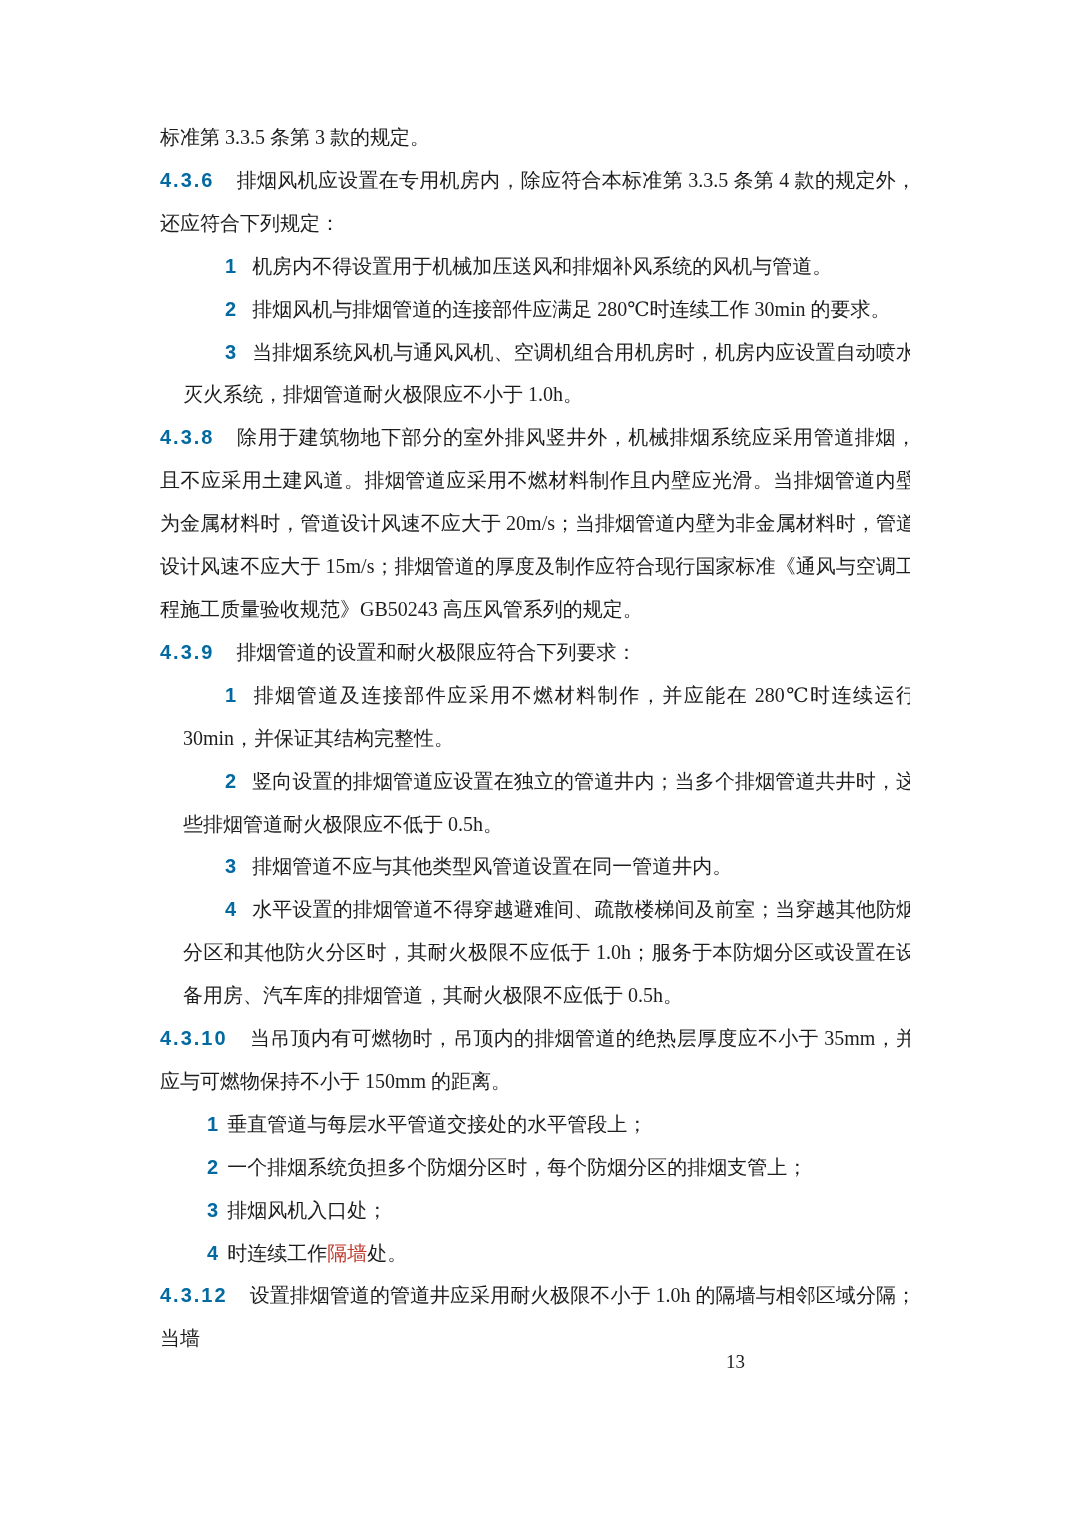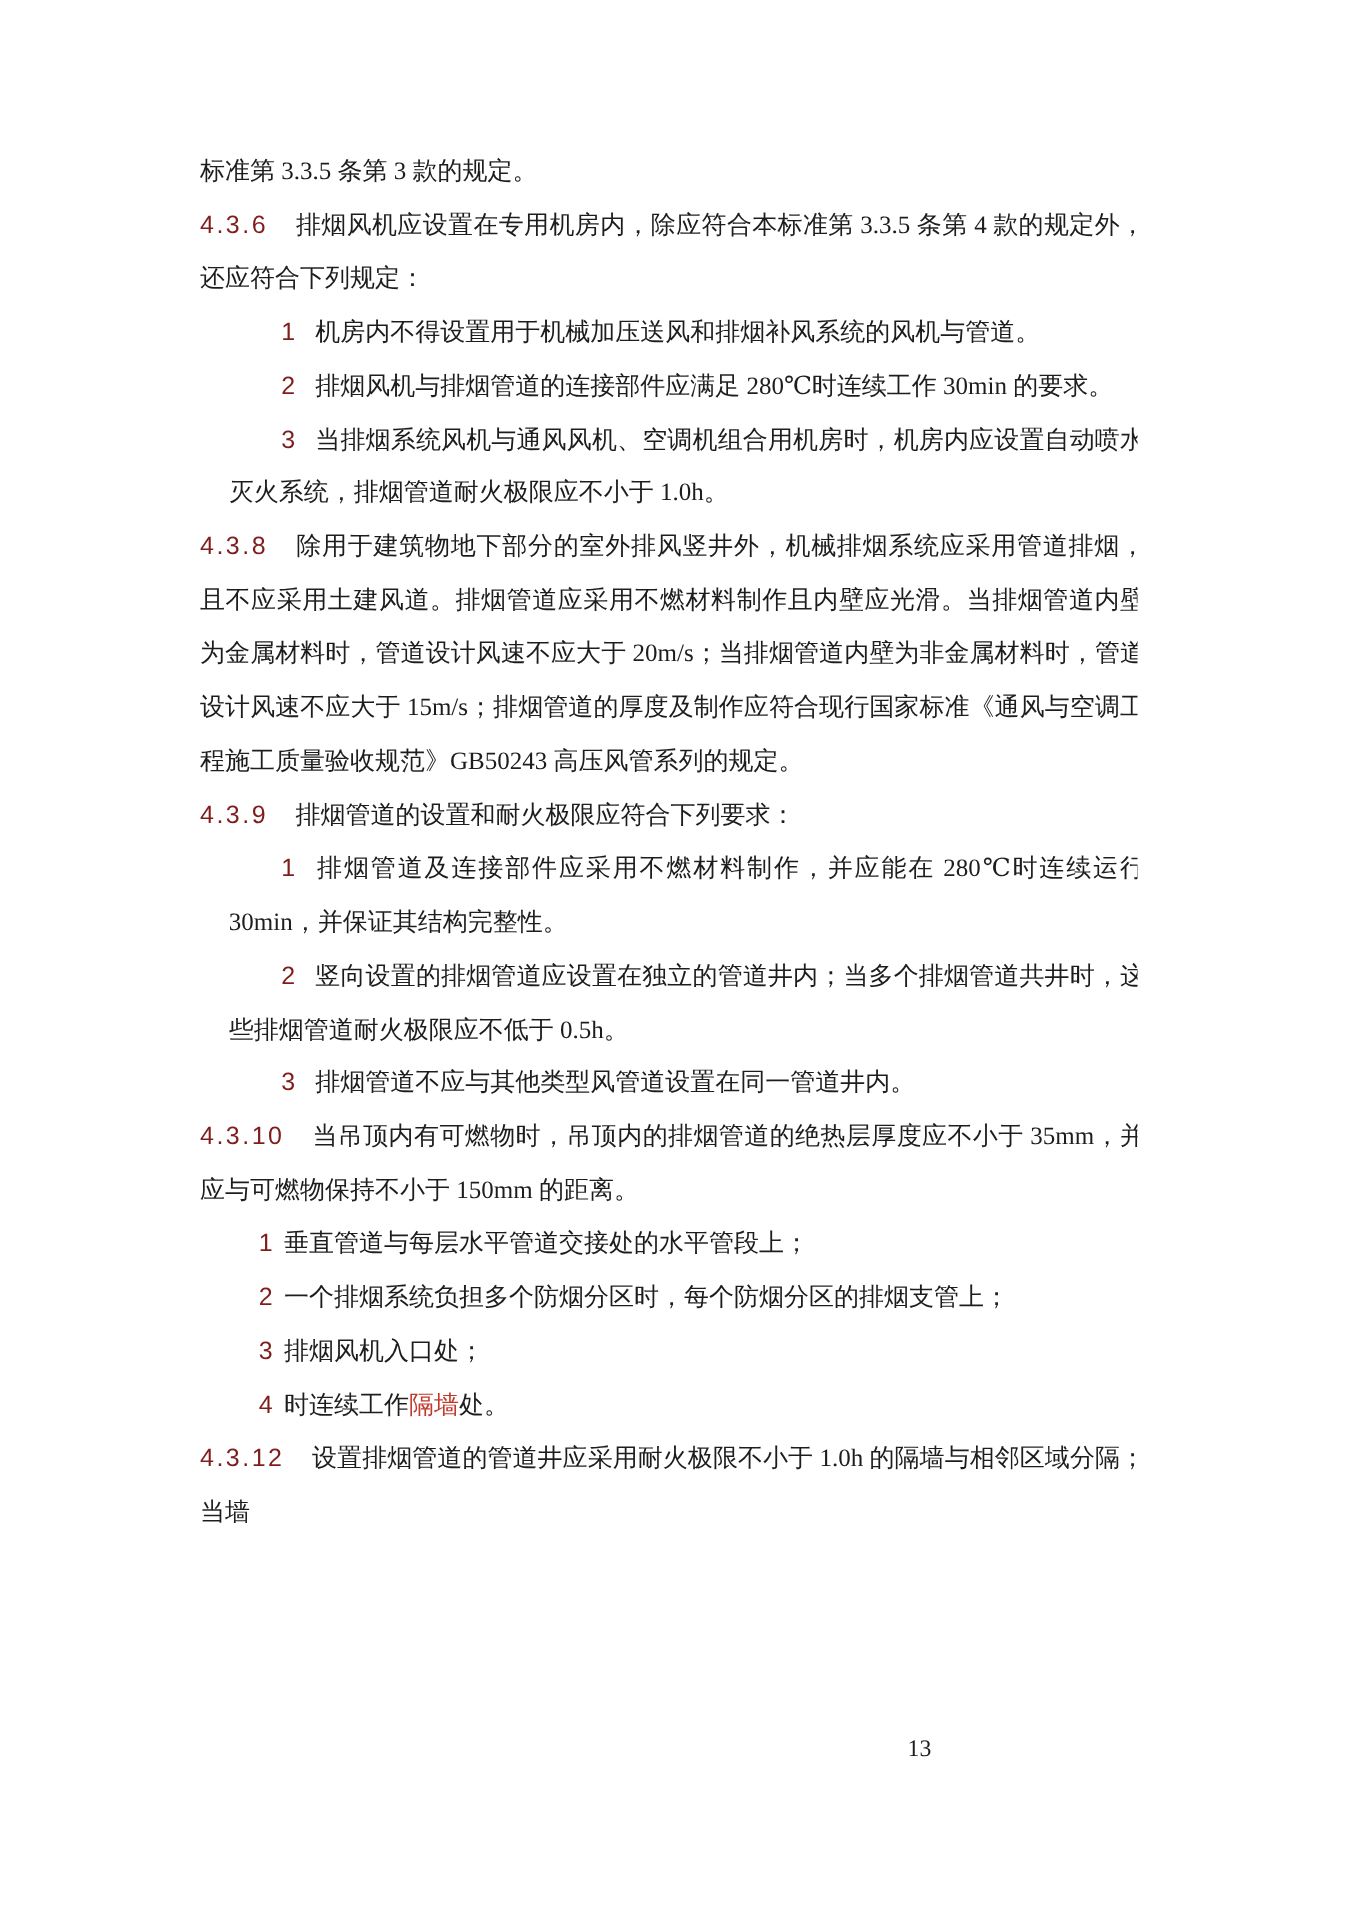--- a/index.html
+++ b/index.html
@@ -25,32 +25,32 @@
     width: 756px;
   }
   .para {
     font-size: 20px;
     line-height: 42.9px;
     text-align: justify;
     color: var(--ink);
   }
   .para .num {
     font-family: "Liberation Sans", "DejaVu Sans", sans-serif;
-    font-weight: 400;
-    color: #7f1d1d;
+    font-weight: 700;
+    color: #0369a1;
   }
   .para.section .num { letter-spacing: 2px; margin-right: 22px; }
   .para.item  { text-indent: 42px; margin-left: 23px; }
   .para.item  .num { margin-right: 16px; }
   .para.item2 { text-indent: 47px; }
   .para.item2 .num { margin-right: 9px; }
   .run-red { color: var(--red); }
   .page-number {
     position: absolute;
-    top: 1386px;
+    top: 1348px;
     right: 165px;
     font-size: 19px;
     line-height: 28px;
     color: var(--ink);
     margin-left: 18px;
   }
 </style>
 </head>
 <body>
 
@@ -59,20 +59,21 @@
       <div class="para body"><span class="run">标准第 3.3.5 条第 3 款的规定。</span></div>
       <div class="para section"><span class="num">4.3.6</span><span class="run">排烟风机应设置在专用机房内，除应符合本标准第 3.3.5 条第 4 款的规定外，还应符合下列规定：</span></div>
       <div class="para item"><span class="num">1</span><span class="run">机房内不得设置用于机械加压送风和排烟补风系统的风机与管道。</span></div>
       <div class="para item"><span class="num">2</span><span class="run">排烟风机与排烟管道的连接部件应满足 280℃时连续工作 30min 的要求。</span></div>
       <div class="para item"><span class="num">3</span><span class="run">当排烟系统风机与通风风机、空调机组合用机房时，机房内应设置自动喷水灭火系统，排烟管道耐火极限应不小于 1.0h。</span></div>
       <div class="para section"><span class="num">4.3.8</span><span class="run">除用于建筑物地下部分的室外排风竖井外，机械排烟系统应采用管道排烟，且不应采用土建风道。排烟管道应采用不燃材料制作且内壁应光滑。当排烟管道内壁为金属材料时，管道设计风速不应大于 20m/s；当排烟管道内壁为非金属材料时，管道设计风速不应大于 15m/s；排烟管道的厚度及制作应符合现行国家标准《通风与空调工程施工质量验收规范》GB50243 高压风管系列的规定。</span></div>
       <div class="para section"><span class="num">4.3.9</span><span class="run">排烟管道的设置和耐火极限应符合下列要求：</span></div>
       <div class="para item"><span class="num">1</span><span class="run">排烟管道及连接部件应采用不燃材料制作，并应能在 280℃时连续运行 30min，并保证其结构完整性。</span></div>
       <div class="para item"><span class="num">2</span><span class="run">竖向设置的排烟管道应设置在独立的管道井内；当多个排烟管道共井时，这些排烟管道耐火极限应不低于 0.5h。</span></div>
       <div class="para item"><span class="num">3</span><span class="run">排烟管道不应与其他类型风管道设置在同一管道井内。</span></div>
+      <div class="para item"><span class="num">4</span><span class="run">水平设置的排烟管道不得穿越避难间、疏散楼梯间及前室；当穿越其他防烟分区和其他防火分区时，其耐火极限不应低于 1.0h；服务于本防烟分区或设置在设备用房、汽车库的排烟管道，其耐火极限不应低于 0.5h。</span></div>
       <div class="para section"><span class="num">4.3.10</span><span class="run">当吊顶内有可燃物时，吊顶内的排烟管道的绝热层厚度应不小于 35mm，并应与可燃物保持不小于 150mm 的距离。</span></div>
       <div class="para item2"><span class="num">1</span><span class="run">垂直管道与每层水平管道交接处的水平管段上；</span></div>
       <div class="para item2"><span class="num">2</span><span class="run">一个排烟系统负担多个防烟分区时，每个防烟分区的排烟支管上；</span></div>
       <div class="para item2"><span class="num">3</span><span class="run">排烟风机入口处；</span></div>
       <div class="para item2"><span class="num">4</span><span class="run">时连续工作</span><span class="run run-red">隔墙</span><span class="run">处。</span></div>
       <div class="para section"><span class="num">4.3.12</span><span class="run">设置排烟管道的管道井应采用耐火极限不小于 1.0h 的隔墙与相邻区域分隔；当墙</span></div>
     </div>
   <div class="page-number">13</div>
 </div>
 

